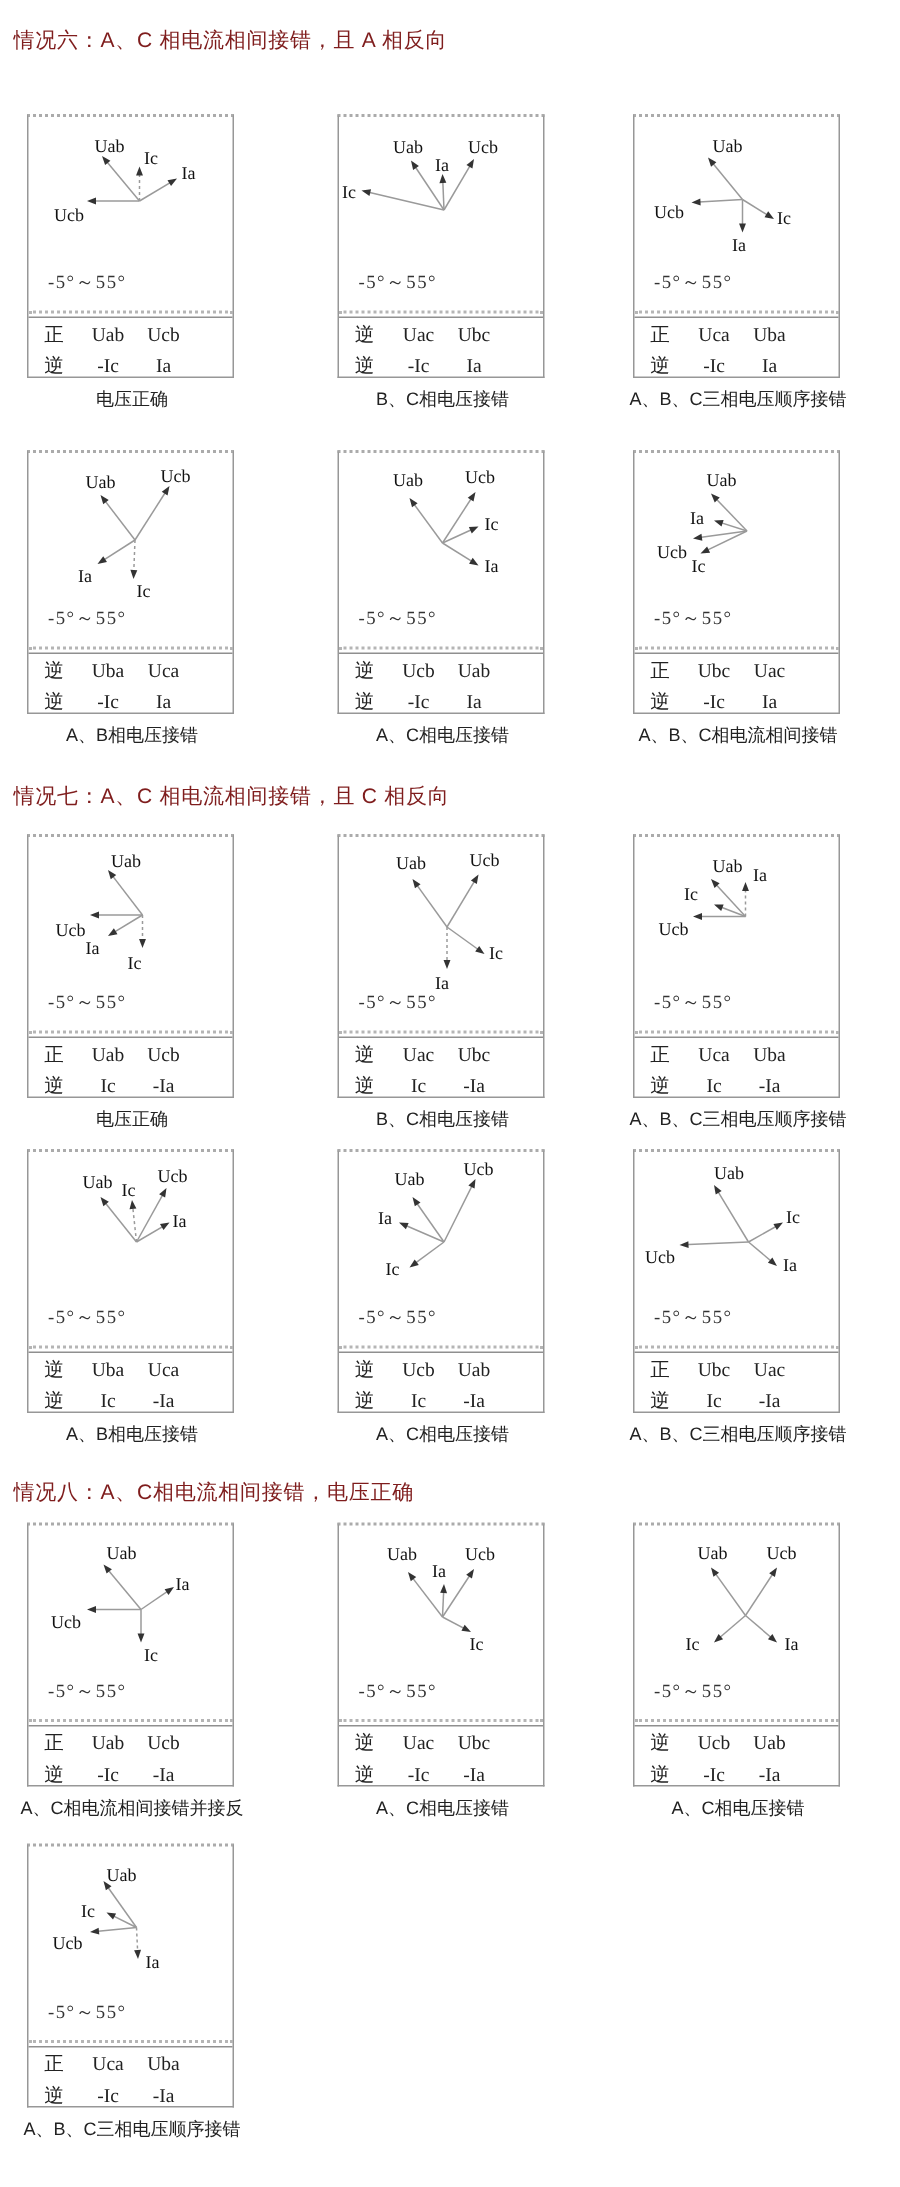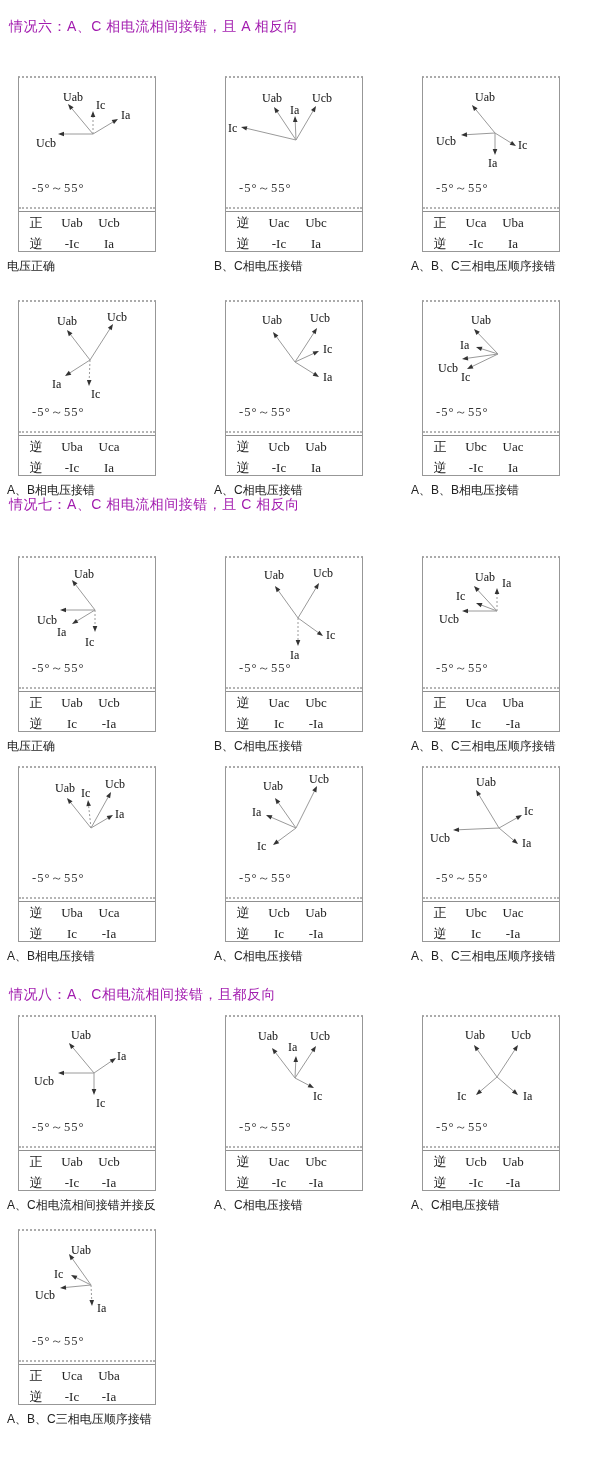--- a/index.html
+++ b/index.html
@@ -1,25 +1,25 @@
 <!DOCTYPE html>
 <html><head>
 <meta charset="utf-8">
 <style>
   html,body{margin:0;padding:0;}
   body{
     width:600px;height:1458px;position:relative;background:#ffffff;
     font-family:"Liberation Sans","DejaVu Sans",sans-serif;overflow:hidden;
   }
   .sec-title{
-    position:absolute;left:9px;font-size:14px;color:#a21caf;
+    position:absolute;left:9px;font-size:14px;color:#7f1d1d;
     letter-spacing:0.5px;white-space:nowrap;
   }
   #title-0{top:18px;}
-  #title-1{top:496px;}
+  #title-1{top:522px;}
   #title-2{top:986px;}
   .vrow{position:absolute;left:18px;width:560px;height:200px;text-decoration:underline;}
   #row-0-0{top:76px;}  #row-0-1{top:300px;}
   #row-1-0{top:556px;} #row-1-1{top:766px;}
   #row-2-0{top:1015px;}#row-2-1{top:1229px;}
   .vbox{
     position:absolute;top:0;width:138px;height:176px;box-sizing:border-box;
     border:1px solid #979797;border-top:2px dotted #ababab;background:#ffffff;
   }
   .col0{left:0;} .col1{left:207px;} .col2{left:404px;}
@@ -28,21 +28,21 @@
     position:absolute;left:0;top:129px;width:100%;height:2px;
     border-top:2px dotted #b5b5b5;border-bottom:1px solid #8f8f8f;box-sizing:content-box;
   }
   .vtable{position:absolute;left:0;top:134px;width:100%;height:42px;}
   .trow{position:relative;height:21px;}
   .trow span{position:absolute;display:block;text-align:center;color:#222;line-height:21px;}
   .tc0{left:4px;width:26px;font-size:13px;}
   .tc1{left:32px;width:42px;font-family:"Liberation Serif","DejaVu Serif",serif;font-size:13px;}
   .tc2{left:69px;width:42px;font-family:"Liberation Serif","DejaVu Serif",serif;font-size:13px;}
   .caption{
-    position:absolute;left:-12px;top:180px;width:162px;text-align:left;
+    position:absolute;left:-12px;top:180px;width:162px;text-align:center;
     font-size:12px;color:#222;white-space:nowrap;
   }
   svg text.vlabel{
     font-family:"Liberation Serif","DejaVu Serif",serif;font-size:12px;fill:#111;
   }
   svg text.angle{
     font-family:"Liberation Serif","DejaVu Serif",serif;font-size:12.5px;fill:#333;letter-spacing:1px;
   }
 </style>
 </head>
@@ -229,21 +229,21 @@
           <span class="tc0">正</span>
           <span class="tc1">Ubc</span>
           <span class="tc2">Uac</span>
         </div>
         <div class="trow">
           <span class="tc0">逆</span>
           <span class="tc1">-Ic</span>
           <span class="tc2">Ia</span>
         </div>
       </div>
-      <div class="caption">A、B、B相电压接错</div>
+      <div class="caption">A、B、C相电流相间接错</div>
     </div>
   </div>
 
 <div class="sec-title" id="title-1">情况七：A、C 相电流相间接错，且 C 相反向</div>
 <div class="vrow" id="row-1-0">
     <div class="vbox col0">
       <svg width="136" height="129" viewBox="0 0 136 129" class="diag">
         <line x1="76" y1="52" x2="54.21686308731427" y2="23.587212722583832" stroke="#9a9a9a" stroke-width="1"></line>
         <polygon points="53,22 58.47588389291422,25.362245617340083 54.825294630971406,28.16103071816291" fill="#333333"></polygon>
         <text x="55" y="20" class="vlabel">Uab</text>
@@ -425,21 +425,21 @@
         <div class="trow">
           <span class="tc0">逆</span>
           <span class="tc1">Ic</span>
           <span class="tc2">-Ia</span>
         </div>
       </div>
       <div class="caption">A、B、C三相电压顺序接错</div>
     </div>
   </div>
 
-<div class="sec-title" id="title-2">情况八：A、C相电流相间接错，且都反向</div>
+<div class="sec-title" id="title-2">情况八：A、C相电流相间接错，电压正确</div>
 <div class="vrow" id="row-2-0">
     <div class="vbox col0">
       <svg width="136" height="129" viewBox="0 0 136 129" class="diag">
         <line x1="75" y1="56" x2="51.28036879932896" y2="27.53644255919475" stroke="#9a9a9a" stroke-width="1"></line>
         <polygon points="50,26 55.60801534106084,29.13690355835595 52.07419745491291,32.081751796812554" fill="#333333"></polygon>
         <text x="52" y="22" class="vlabel">Uab</text>
         <line x1="75" y1="56" x2="95.3475453143849" y2="42.12667364928302" stroke="#9a9a9a" stroke-width="1"></line>
         <polygon points="97,41 93.3383106398302,46.28034383630642 90.74696124647924,42.4796980593917" fill="#333333"></polygon>
         <text x="98" y="43" class="vlabel">Ia</text>
         <line x1="75" y1="56" x2="41" y2="56" stroke="#9a9a9a" stroke-width="1"></line>

